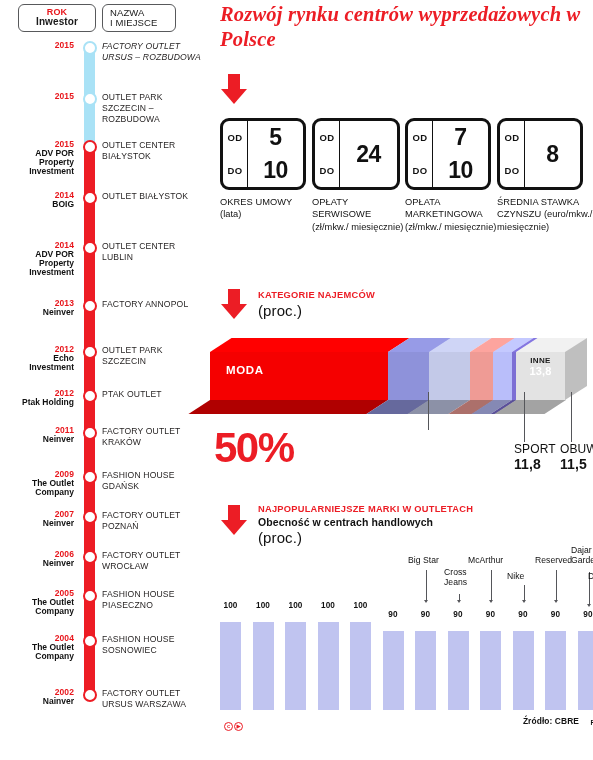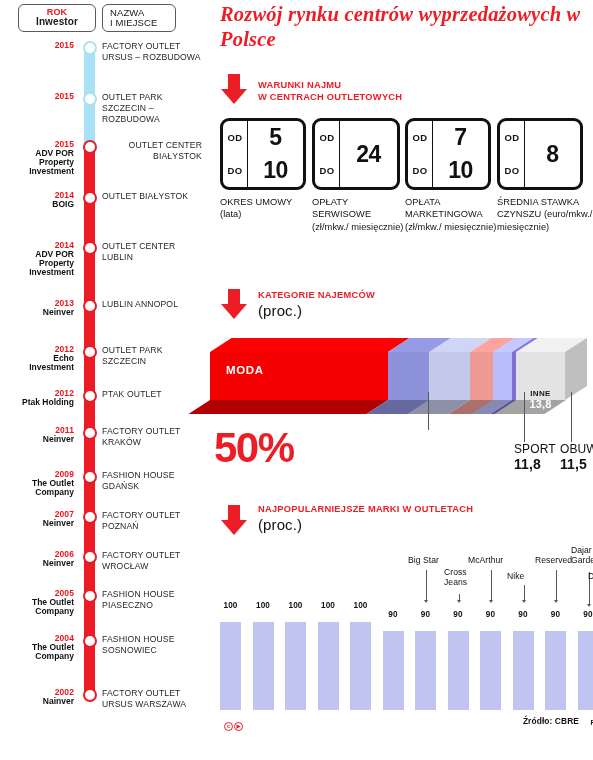--- a/index.html
+++ b/index.html
@@ -153,36 +153,36 @@
   <div id="timeline-spines">
       <div class="spine blue" style="top:47px;height:99px;"></div>
       <div class="spine red" style="top:146px;height:552px;"></div>
     </div>
   <div id="timeline-rows">
       <div class="tl-row" style="top: 41px;">
         <div class="tl-left" style="top: 0px;">
           <div class="tl-year">2015</div>
         </div>
         <div class="tl-dot blue" style="top: 0px;"></div>
-        <div class="tl-name" style="top: 0px;">FACTORY OUTLET URSUS – ROZBUDOWA</div>
+        <div class="tl-name" style="top: 0px; font-style: italic;">FACTORY OUTLET URSUS – ROZBUDOWA</div>
       </div>
       <div class="tl-row" style="top: 92px;">
         <div class="tl-left" style="top: 0px;">
           <div class="tl-year">2015</div>
         </div>
         <div class="tl-dot blue" style="top: 0px;"></div>
         <div class="tl-name" style="top: 0px;">OUTLET PARK SZCZECIN – ROZBUDOWA</div>
       </div>
       <div class="tl-row" style="top: 140px;">
         <div class="tl-left" style="top: 0px;">
           <div class="tl-year">2015</div>
           <div class="tl-inv">ADV POR Property Investment</div>
         </div>
         <div class="tl-dot red" style="top: 0px;"></div>
-        <div class="tl-name" style="top: 0px; text-align: right;">OUTLET CENTER BIAŁYSTOK</div>
+        <div class="tl-name" style="top: 0px;">OUTLET CENTER BIAŁYSTOK</div>
       </div>
       <div class="tl-row" style="top: 191px;">
         <div class="tl-left" style="top: 0px;">
           <div class="tl-year">2014</div>
           <div class="tl-inv">BOIG</div>
         </div>
         <div class="tl-dot red" style="top: 0px;"></div>
         <div class="tl-name" style="top: 0px;">OUTLET BIAŁYSTOK</div>
       </div>
       <div class="tl-row" style="top: 241px;">
@@ -192,21 +192,21 @@
         </div>
         <div class="tl-dot red" style="top: 0px;"></div>
         <div class="tl-name" style="top: 0px;">OUTLET CENTER LUBLIN</div>
       </div>
       <div class="tl-row" style="top: 299px;">
         <div class="tl-left" style="top: 0px;">
           <div class="tl-year">2013</div>
           <div class="tl-inv">Neinver</div>
         </div>
         <div class="tl-dot red" style="top: 0px;"></div>
-        <div class="tl-name" style="top: 0px;">LUBLIN ANNOPOL</div>
+        <div class="tl-name" style="top: 0px;">FACTORY ANNOPOL</div>
       </div>
       <div class="tl-row" style="top: 345px;">
         <div class="tl-left" style="top: 0px;">
           <div class="tl-year">2012</div>
           <div class="tl-inv">Echo Investment</div>
         </div>
         <div class="tl-dot red" style="top: 0px;"></div>
         <div class="tl-name" style="top: 0px;">OUTLET PARK SZCZECIN</div>
       </div>
       <div class="tl-row" style="top: 389px;">
@@ -275,24 +275,20 @@
       </div>
     </div>
 
   <div class="right">
 
     <div class="title">Rozwój rynku centrów wyprzedażowych w Polsce</div>
 
     <div class="arrow" style="left:11px;top:74px;">
       <div class="stem"></div>
         <div class="head"></div>
-    </div>
-    <div class="sec-h" style="left:48px;top:80px;">
-      <div class="sec-red">WARUNKI NAJMU</div>
-      <div class="sec-red">W CENTRACH OUTLETOWYCH</div>
     </div>
 
     <div id="odboxes">
         <div class="odbox" style="left: 10px; width: 86px;">
           <div class="lab">
             <div>OD</div>
             <div>DO</div>
           </div>
           <div class="vals">
             <div>5</div>
@@ -359,21 +355,21 @@
         <div style="position: absolute; left: 283.29px; top: 0px; width: 19.415px; height: 14px; background: rgb(185, 190, 250); filter: brightness(1.06); transform: skewX(-57deg); transform-origin: left bottom;"></div>
         <div style="position: absolute; left: 283.29px; top: 62px; width: 19.415px; height: 14px; background: rgb(185, 190, 250); filter: brightness(0.72); transform: skewX(-57deg); transform-origin: left top;"></div>
         <div class="seg" style="left: 302.105px; width: 4.505px; top: 14px; height: 48px; background: rgb(125, 111, 212);"></div>
         <div style="position: absolute; left: 302.105px; top: 0px; width: 4.505px; height: 14px; background: rgb(125, 111, 212); filter: brightness(1.06); transform: skewX(-57deg); transform-origin: left bottom;"></div>
         <div style="position: absolute; left: 302.105px; top: 62px; width: 4.505px; height: 14px; background: rgb(125, 111, 212); filter: brightness(0.72); transform: skewX(-57deg); transform-origin: left top;"></div>
         <div class="seg" style="left: 306.01px; width: 49.59px; top: 14px; height: 48px; background: rgb(227, 227, 227);"></div>
         <div style="position: absolute; left: 306.01px; top: 0px; width: 49.59px; height: 14px; background: rgb(227, 227, 227); filter: brightness(1.06); transform: skewX(-57deg); transform-origin: left bottom;"></div>
         <div style="position: absolute; left: 306.01px; top: 62px; width: 49.59px; height: 14px; background: rgb(227, 227, 227); filter: brightness(0.72); transform: skewX(-57deg); transform-origin: left top;"></div>
         <div style="position: absolute; left: 355px; top: 0px; width: 22px; height: 62px; background: rgb(191, 191, 191); clip-path: polygon(0px 14px, 100% 0px, 100% 48px, 0px 100%);"></div>
         <div class="moda-lbl">MODA</div>
-        <div class="inne-lbl" style="left: 304.505px; margin-top: 33px;">
+        <div class="inne-lbl" style="left: 304.505px;">
           <div class="n">INNE</div>
           <div class="v">13,8</div>
         </div>
       </div>
     <div id="cat-tags">
         <div class="lead" style="left: 218px; top: 392px; height: 38px;"></div>
         <div class="lead" style="left: 314px; top: 392px; height: 50px;"></div>
         <div class="tag" style="left: 304px; top: 442px; width: 52px;">
           <div class="t">SPORT</div>
           <div class="v">11,8</div>
@@ -389,20 +385,21 @@
         </div>
       </div>
     <div class="big50">50%</div>
 
     <div class="arrow" style="left:11px;top:505px;">
       <div class="stem"></div>
         <div class="head"></div>
     </div>
     <div class="sec-h" style="left:48px;top:504px;">
       <div class="sec-red">NAJPOPULARNIEJSZE MARKI W OUTLETACH</div>
+      <div class="sec-blk">Obecność w centrach handlowych</div>
       <div class="sec-sub">(proc.)</div>
     </div>
 
     <div class="bchart" id="bchart">
         <div class="bbar" style="left: 10px; height: 88px; background: rgb(192, 196, 240);"></div>
         <div class="bval" style="left: 5.5px; top: -11px;">100</div>
         <div class="bbar" style="left: 42.5px; height: 88px; background: rgb(192, 196, 240);"></div>
         <div class="bval" style="left: 38px; top: -11px;">100</div>
         <div class="bbar" style="left: 75px; height: 88px; background: rgb(192, 196, 240);"></div>
         <div class="bval" style="left: 70.5px; top: -11px;">100</div>

